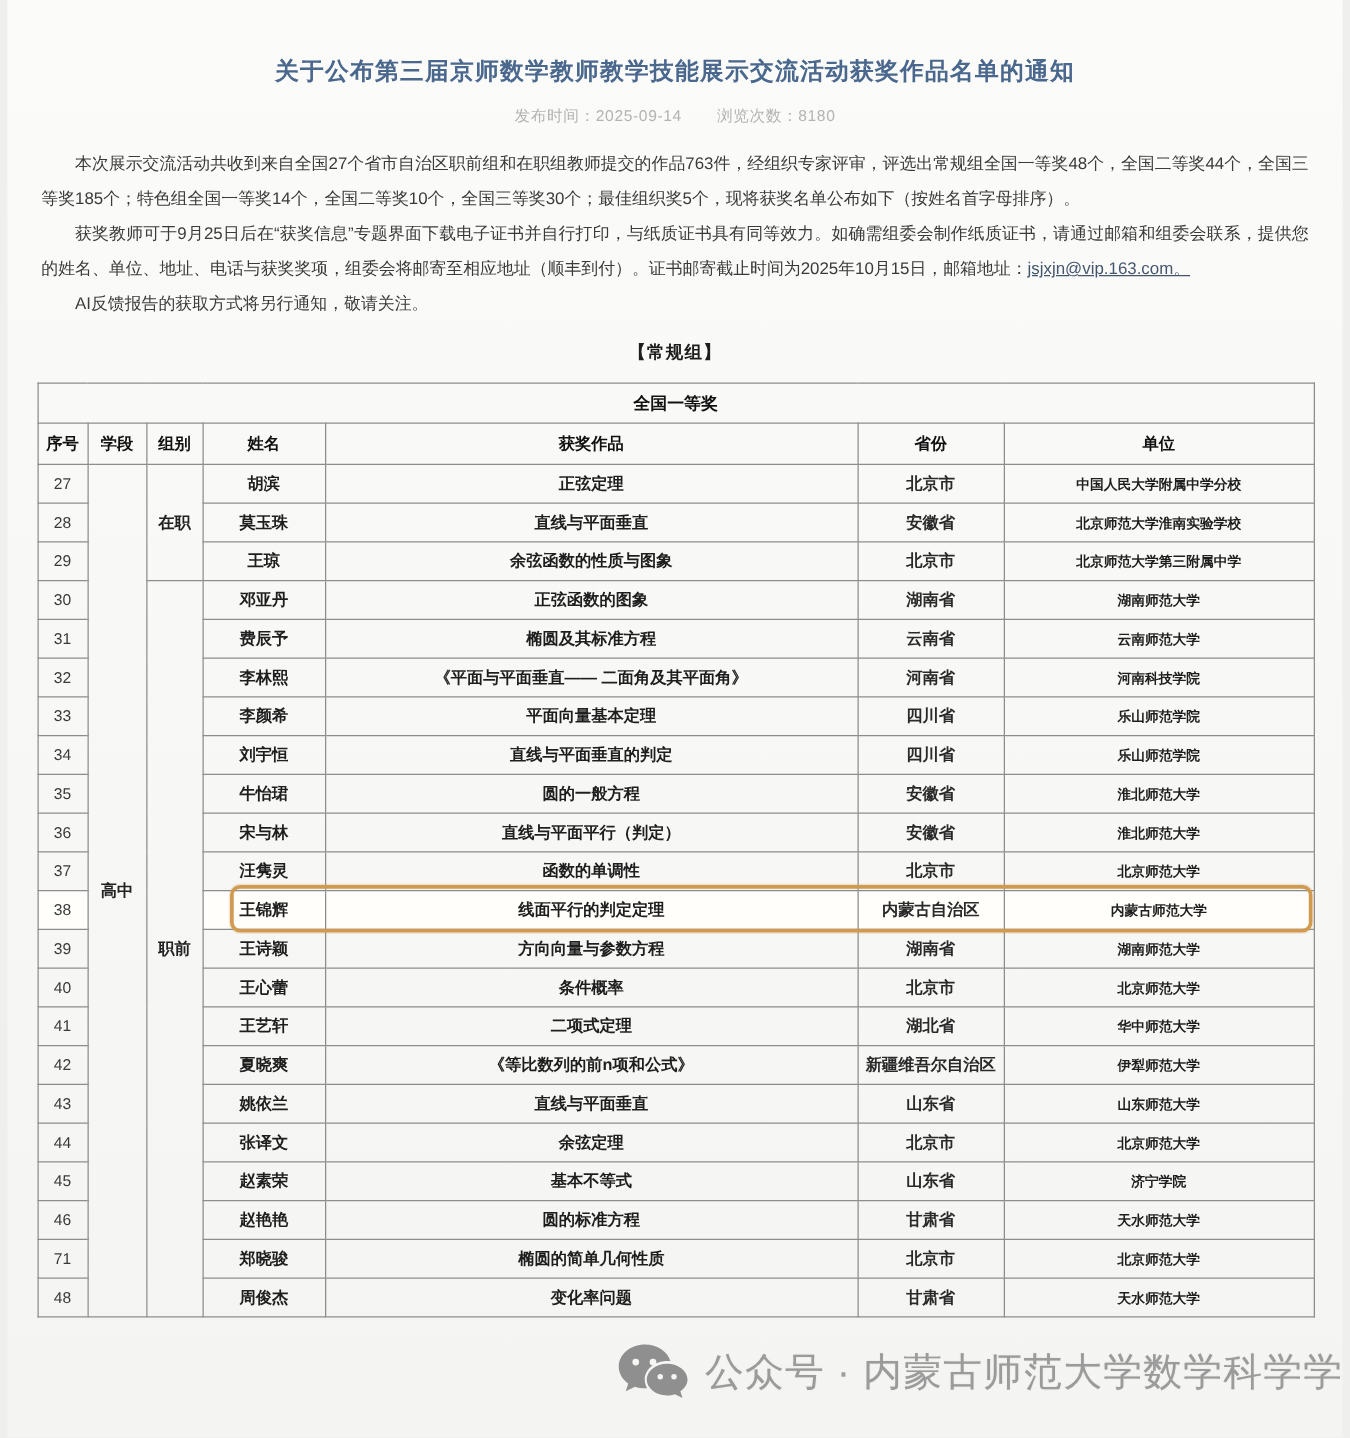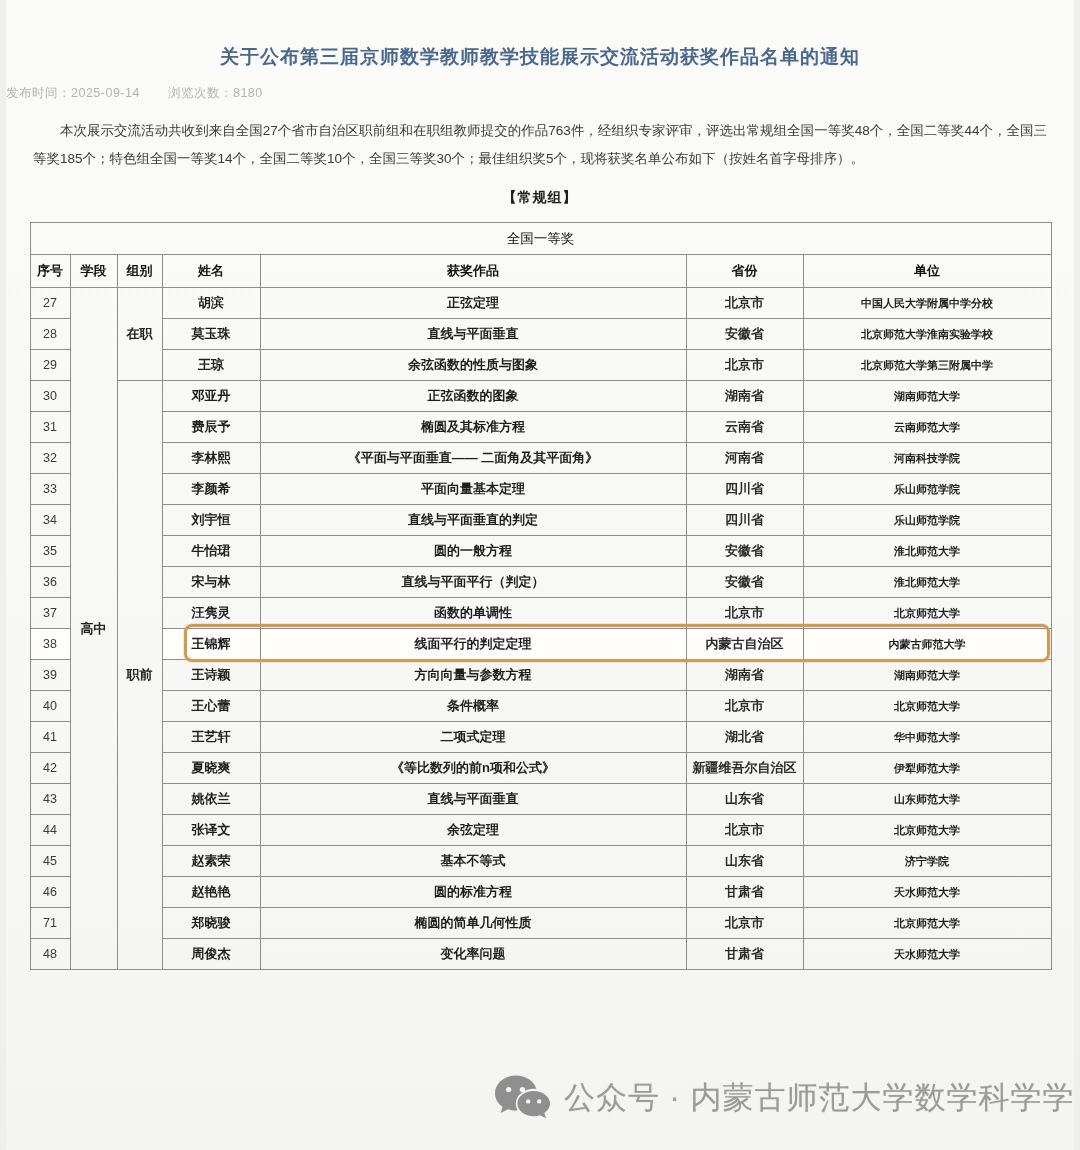--- a/index.html
+++ b/index.html
@@ -16,21 +16,21 @@
     overflow:hidden;
     color:#3c3c3c;
   }
   .title {
     margin:0; padding-top:44px;
     text-align:center;
     font-size:19px; font-weight:bold;
     color:#4a678d; letter-spacing:1px;
   }
   .meta {
-    margin-top:15px; text-align:left;
+    margin-top:15px; text-align:center;
     color:#b3b3b0; font-size:12.5px; letter-spacing:.5px;
   }
   .meta .gap { display:inline-block; width:28px; }
   .body-text {
     margin:15px 27px 0;
     font-size:13.5px; color:#3a3a3a;
     line-height:28px; text-align:justify;
   }
   .body-text p { margin:0; text-indent:2em; }
   .email {
@@ -40,21 +40,21 @@
     margin-top:16px; text-align:center;
     font-size:14px; font-weight:bold; color:#1e1e1e; letter-spacing:1px;
   }
   .table-wrap { position:relative; width:1021px; margin:15px auto 0; }
   table.awards { width:100%; border-collapse:collapse; table-layout:fixed; }
   table.awards td, table.awards th {
     border:1px solid #8d8d8d;
     text-align:center; vertical-align:middle;
     padding:0 3px; overflow:hidden;
   }
-  td.group-title { height:31px; font-size:13.5px; font-weight:normal; color:#111; }
+  td.group-title { height:31px; font-size:13.5px; font-weight:bold; color:#111; }
   th.col-head   { height:32px; font-size:13px;  font-weight:bold; color:#111; }
   td.c-no    { height:30px; font-size:12.5px; color:#3a3a3a; }
   td.c-stage, td.c-group { font-size:13px; font-weight:bold; color:#222; }
   td.c-name  { font-size:13px; font-weight:600; color:#1e1e1e; }
   td.c-work  { font-size:13px; font-weight:600; color:#1e1e1e; }
   td.c-prov  { font-size:13px; font-weight:600; color:#2a2a2a; }
   td.c-unit  { font-size:11px; font-weight:600; color:#1e1e1e; }
   tr.hl td { background:#fffefb; }
   .hl-box {
     position:absolute;
@@ -79,20 +79,22 @@
 <div class="page">
 
   <h1 class="title">关于公布第三届京师数学教师教学技能展示交流活动获奖作品名单的通知</h1>
 
   <div class="meta">
     <span>发布时间：</span><span>2025-09-14</span><span class="gap"></span><span>浏览次数：</span><span>8180</span>
   </div>
 
   <div class="body-text">
     <p>本次展示交流活动共收到来自全国27个省市自治区职前组和在职组教师提交的作品763件，经组织专家评审，评选出常规组全国一等奖48个，全国二等奖44个，全国三等奖185个；特色组全国一等奖14个，全国二等奖10个，全国三等奖30个；最佳组织奖5个，现将获奖名单公布如下（按姓名首字母排序）。</p>
+    <p><span>获奖教师可于9月25日后在“获奖信息”专题界面下载电子证书并自行打印，与纸质证书具有同等效力。如确需组委会制作纸质证书，请通过邮箱和组委会联系，提供您的姓名、单位、地址、电话与获奖奖项，组委会将邮寄至相应地址（顺丰到付）。证书邮寄截止时间为2025年10月15日，邮箱地址：</span><a class="email">jsjxjn@vip.163.com。</a></p>
+    <p>AI反馈报告的获取方式将另行通知，敬请关注。</p>
   </div>
 
   <div class="section-title">【常规组】</div>
 
   <div class="table-wrap">
     <table class="awards">
       <colgroup>
         <col style="width:40px">
           <col style="width:47px">
           <col style="width:45px">

